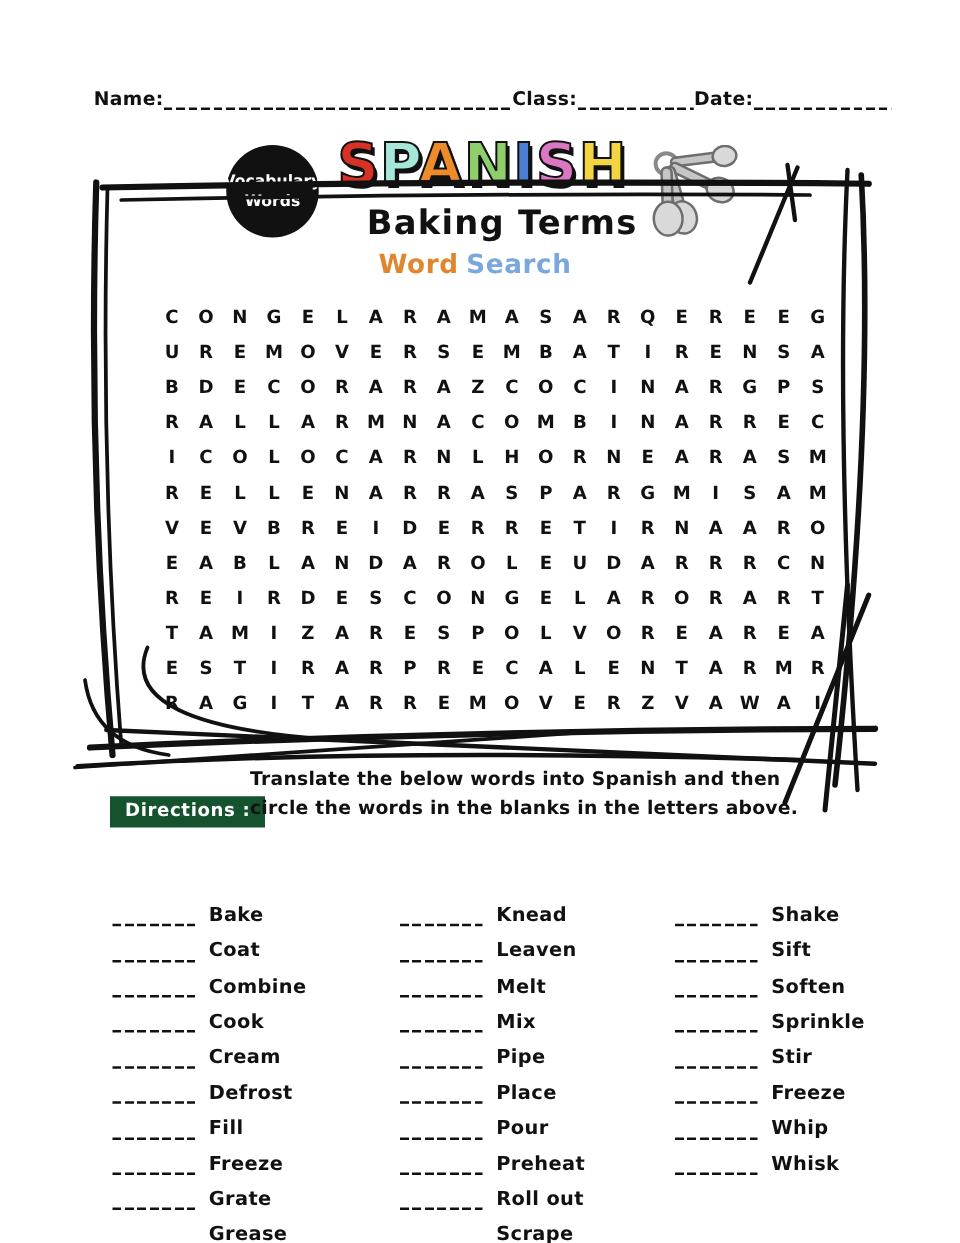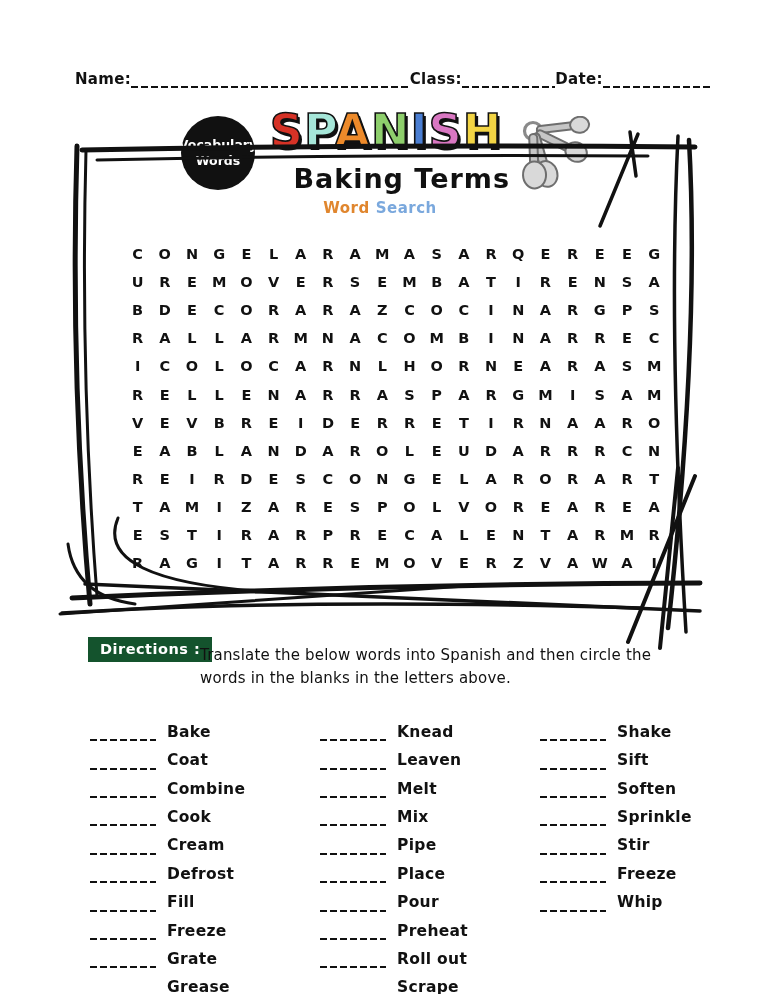--- a/index.html
+++ b/index.html
@@ -16,39 +16,39 @@
   
   .badge { position:absolute; left:181px; top:80px; width:74px; height:74px; border-radius:50%;
     background:#111; color:#fff; display:flex; flex-direction:column; align-items:center; justify-content:center;
     font-size:12.5px; font-weight:600; line-height:1.25; text-align:center; }
   .spanish { position:absolute; left:256px; top:72px; width:260px; text-align:center;
     font-size:46px; font-weight:800; letter-spacing:1px; line-height:1; }
   .spanish span { -webkit-text-stroke:1.6px #111; text-shadow:2.5px 3px 0 #111; }
   .baking { position:absolute; left:250px; top:127px; width:260px; text-align:right;
     font-size:27px; font-weight:700; letter-spacing:1px; }
   .wordsearch { position:absolute; left:250px; top:163px; width:260px; text-align:center;
-    font-size:15px; font-weight:800; letter-spacing:.5px; }
+    font-size:21px; font-weight:800; letter-spacing:.5px; }
   .wordsearch span { margin:0 3px; }
 
   .spoons { position:absolute; left:507px; top:80px; }
 
   
   .frame { position:absolute; left:48px; top:88px; pointer-events:none; }
 
   
   .grid { position:absolute; left:124px; top:204px; display:grid;
     grid-template-columns:repeat(20,27.2px); grid-auto-rows:28.1px; }
   .grid .cell { display:flex; align-items:center; justify-content:center;
     font-size:14.5px; font-weight:700; }
 
   
   .dir-label { position:absolute; left:88px; top:601px; background:#14532d; color:#fff;
     padding:4px 12px 5px; font-size:14.5px; font-weight:700; letter-spacing:.5px; }
-  .dir-text { position:absolute; left:200px; top:608px; width:452px;
-    font-size:15px; font-weight:400; line-height:1.55; letter-spacing:.2px; }
+  .dir-text { position:absolute; left:200px; top:576px; width:452px;
+    font-size:15px; font-weight:700; line-height:1.55; letter-spacing:.2px; }
 
   
   .cols { position:absolute; top:660px; left:0; width:768px; }
   .wcol { position:absolute; top:17px; display:flex; flex-direction:column; }
   .wcol-1 { left:90px; } .wcol-2 { left:320px; } .wcol-3 { left:540px;justify-content:space-between; }
   .word-item { display:flex; align-items:flex-end; gap:11px; height:28.4px; }
   .word-blank { display:inline-block; width:66px; height:16px;
     background:repeating-linear-gradient(90deg,#111 0 7px,transparent 7px 10px) left bottom/100% 2.2px no-repeat; }
   .word-label { font-size:15.5px; font-weight:700; letter-spacing:.3px; line-height:1; padding-bottom:1px; }
 </style>
@@ -471,16 +471,20 @@
           <span class="word-label">Stir</span>
         </div>
         <div class="word-item">
           <span class="word-blank"></span>
           <span class="word-label">Freeze</span>
         </div>
         <div class="word-item">
           <span class="word-blank"></span>
           <span class="word-label">Whip</span>
         </div>
+        <div class="word-item">
+          <span class="word-blank"></span>
+          <span class="word-label">Whisk</span>
+        </div>
       </div>
   </div>
 
 </div>
 
 </body></html>

